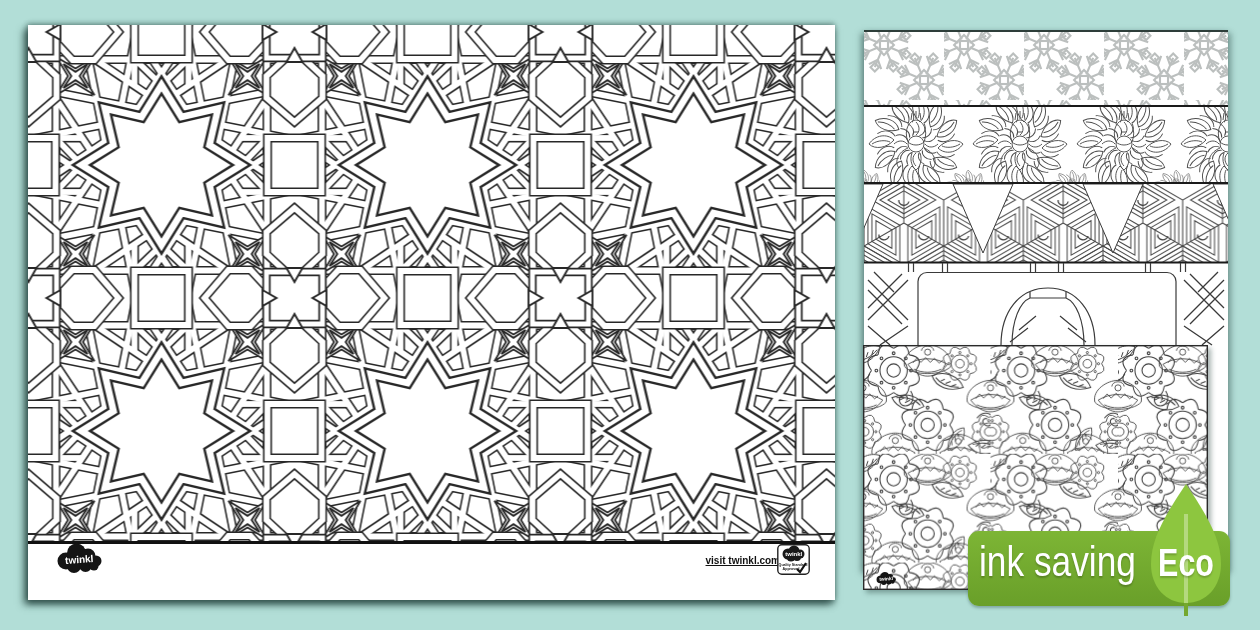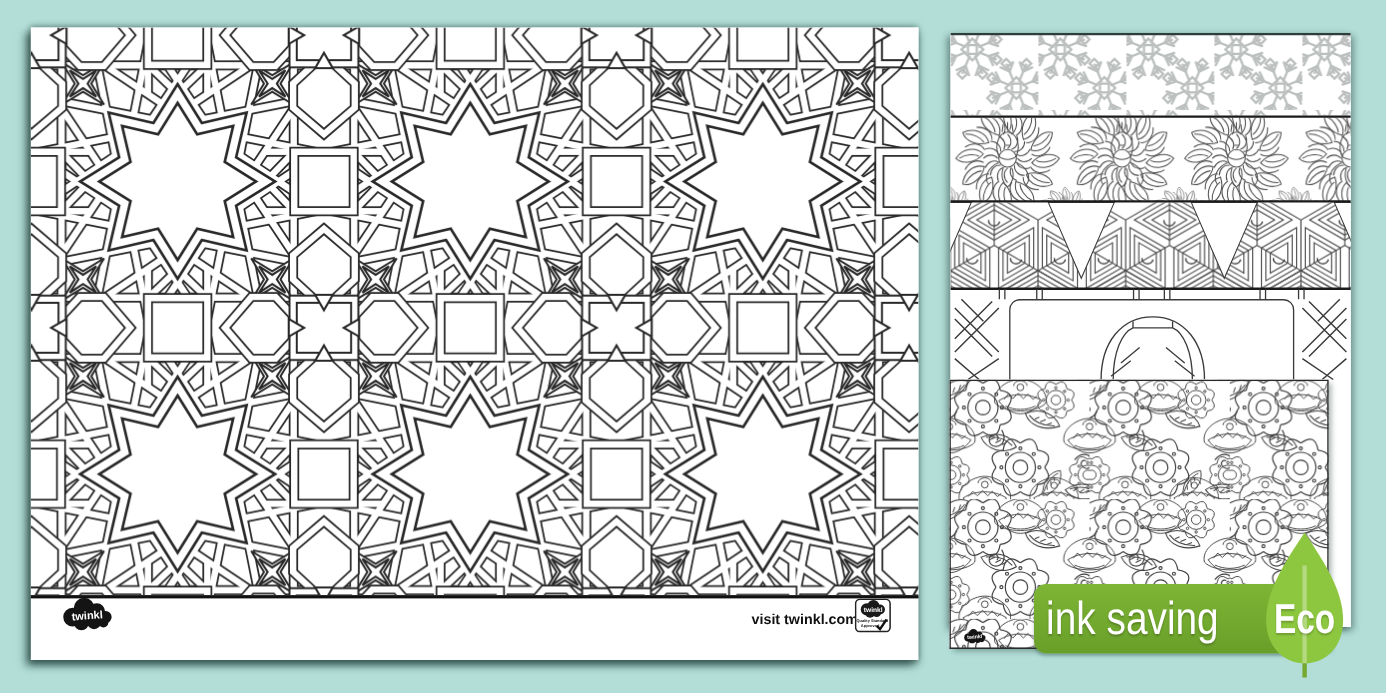--- a/index.html
+++ b/index.html
@@ -1,21 +1,21 @@
 <!DOCTYPE html>
 <html><head><meta charset="utf-8">
 <style>
 html,body{margin:0;padding:0;width:1260px;height:630px;overflow:hidden;background:#b2ded7;font-family:"Liberation Sans",sans-serif;}
 .abs{position:absolute;}
 #page{left:28px;top:25px;width:807px;height:575px;background:#fff;box-shadow:-5px 5px 7px rgba(28,58,53,.55), 0 4px 6px rgba(28,58,53,.5), 0 -2px 5px rgba(28,58,53,.28), -2px 0 5px rgba(28,58,53,.3);}
 #pline{position:absolute;left:0;top:516px;width:807px;height:2.5px;background:#111;}
-#visit{position:absolute;right:55px;top:530px;font-size:13px;font-weight:bold;color:#111;}
+#visit{position:absolute;right:55px;top:530px;font-size:10px;font-weight:bold;color:#111;text-decoration:underline;}
 #stackback{left:864px;top:30px;width:364px;height:540px;background:#fff;box-shadow:-3px 3px 6px rgba(35,66,61,.5),3px 3px 6px rgba(35,66,61,.4);}
 #stackfront{left:863px;top:345px;width:345px;height:245px;background:#fff;box-shadow:3px 3px 5px rgba(35,66,61,.4);}
-#badge{left:940px;top:531px;width:262px;height:63px;background:linear-gradient(180deg,#7db535,#699f29);border-radius:11px;box-shadow:0 2px 3px rgba(35,66,61,.35);}
+#badge{left:968px;top:531px;width:262px;height:75px;background:linear-gradient(180deg,#7db535,#699f29);border-radius:11px;box-shadow:0 2px 3px rgba(35,66,61,.35);}
 #badge span{position:absolute;left:11px;top:7px;font-size:42px;color:#fff;letter-spacing:0px;transform:scaleX(.84);transform-origin:0 0;text-shadow:0 2px 2px rgba(0,0,0,.22);white-space:nowrap;}
 #eco{position:absolute;left:1148px;top:484px;width:76px;height:134px;}
 #ecotxt{position:absolute;left:1150px;top:542px;width:72px;text-align:center;font-size:38px;font-weight:bold;color:#fff;transform:scaleX(.8);transform-origin:50% 0;text-shadow:0 2px 2px rgba(0,0,0,.2);}
 </style></head>
 <body>
 <div id="page" class="abs">
 <svg width="807" height="516" viewBox="0 0 807 516">
 <defs>
 <pattern id="tp" x="0.5" y="7" width="266" height="266" patternUnits="userSpaceOnUse">
 <g stroke="#282828" stroke-width="9.0" fill="none">

